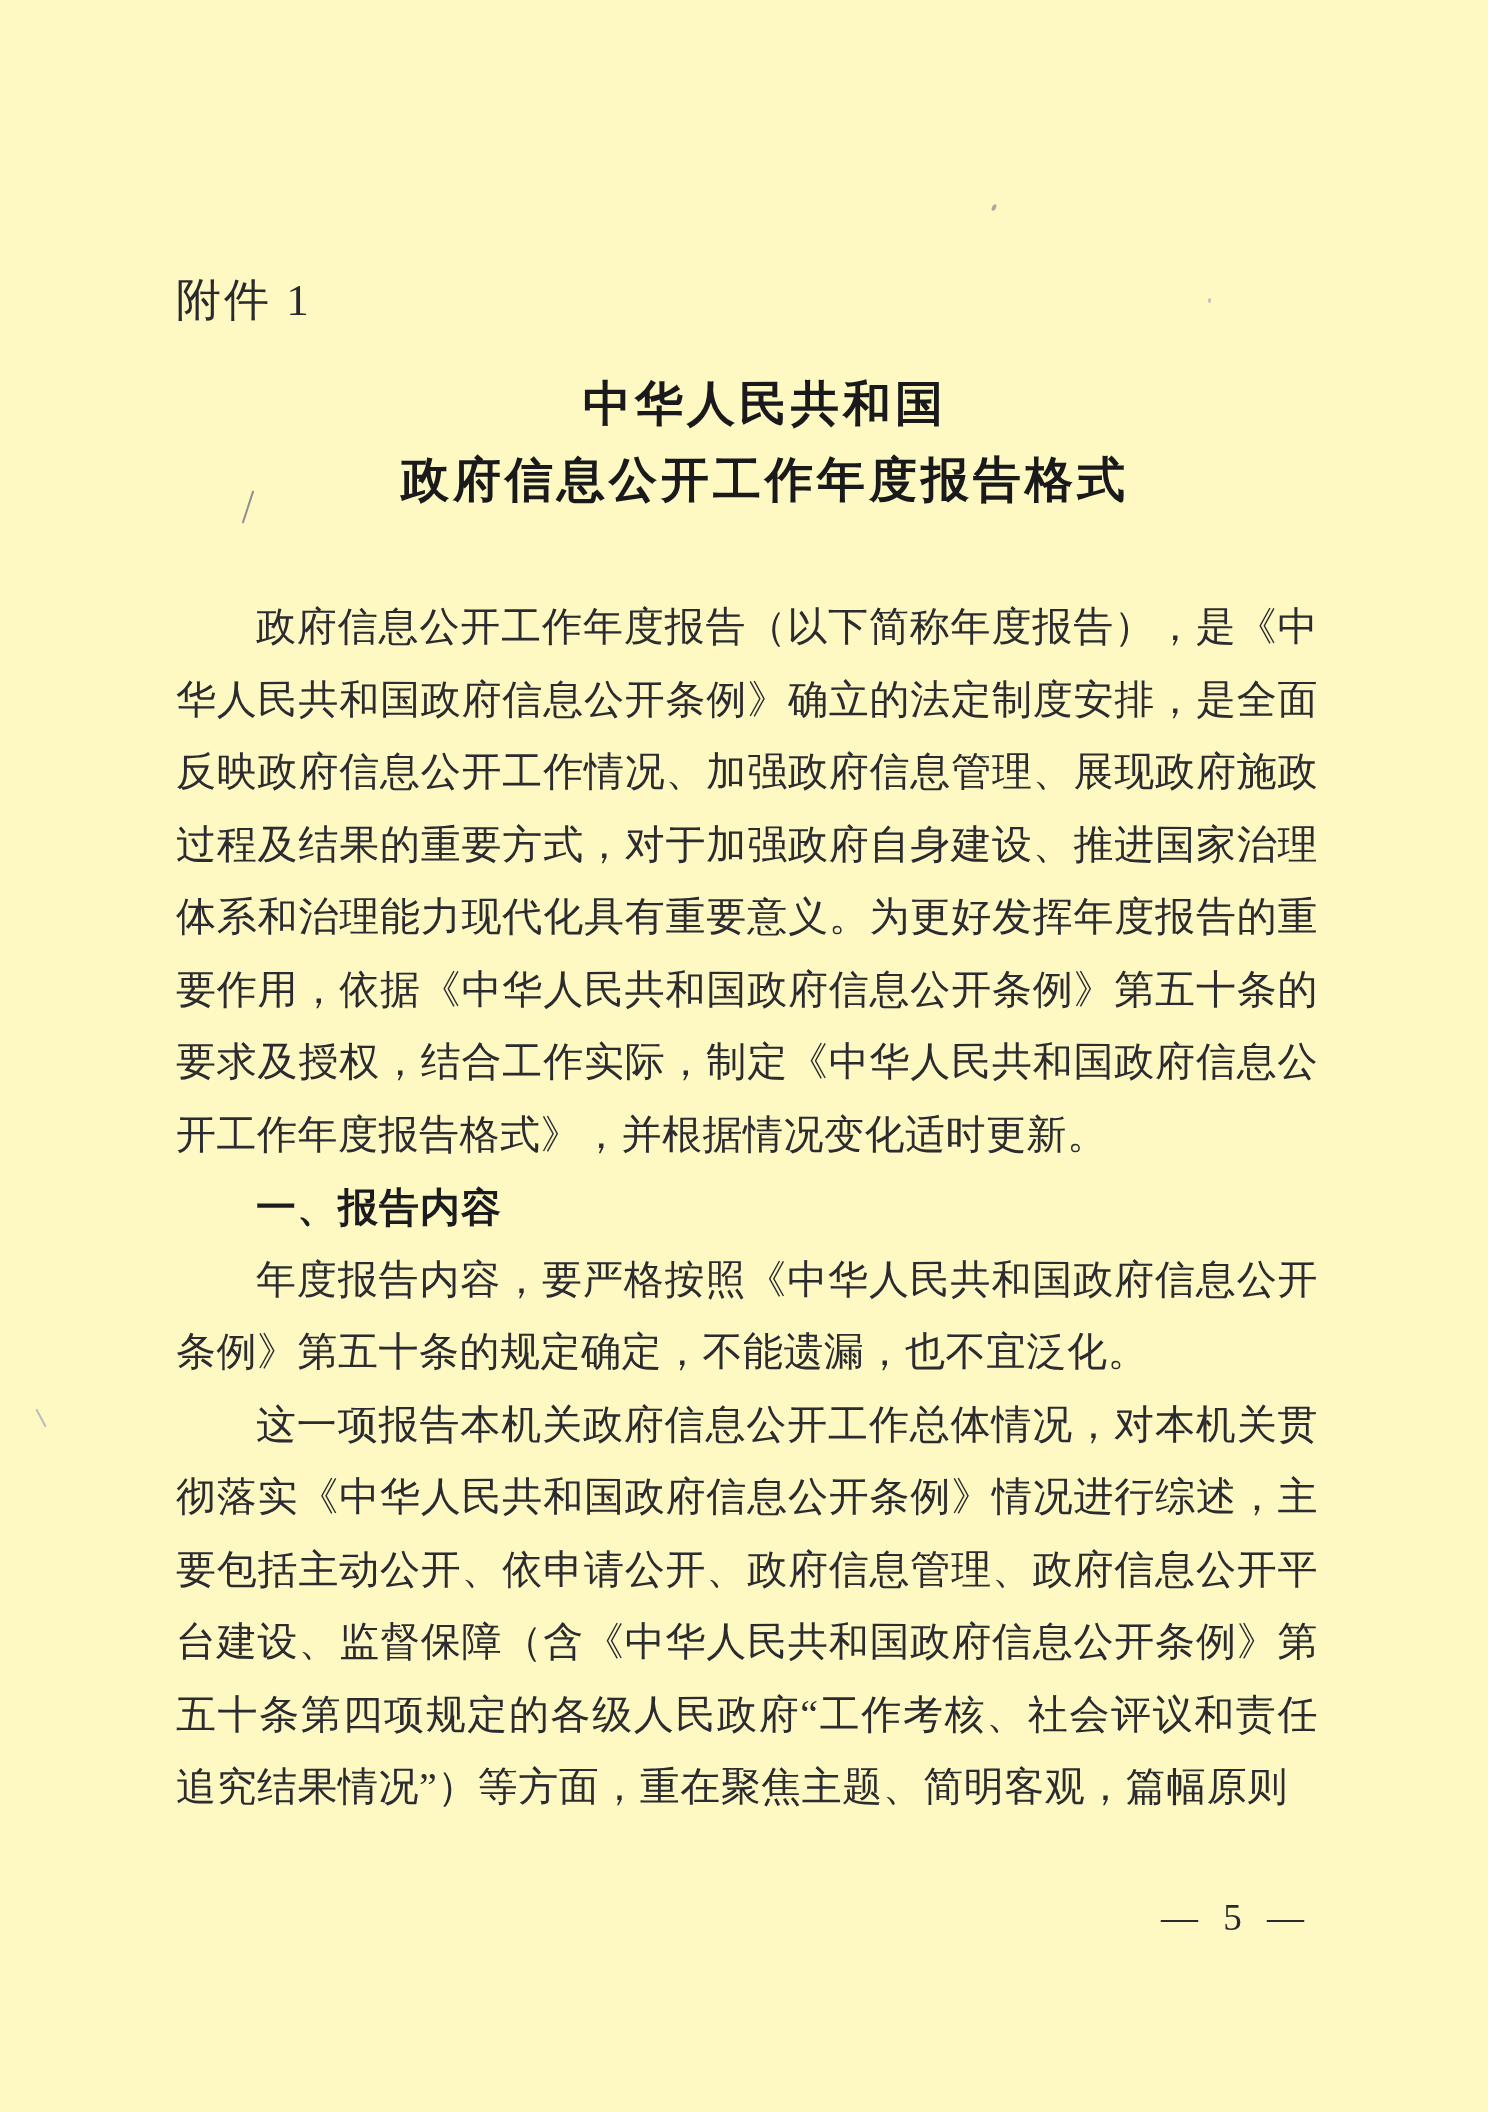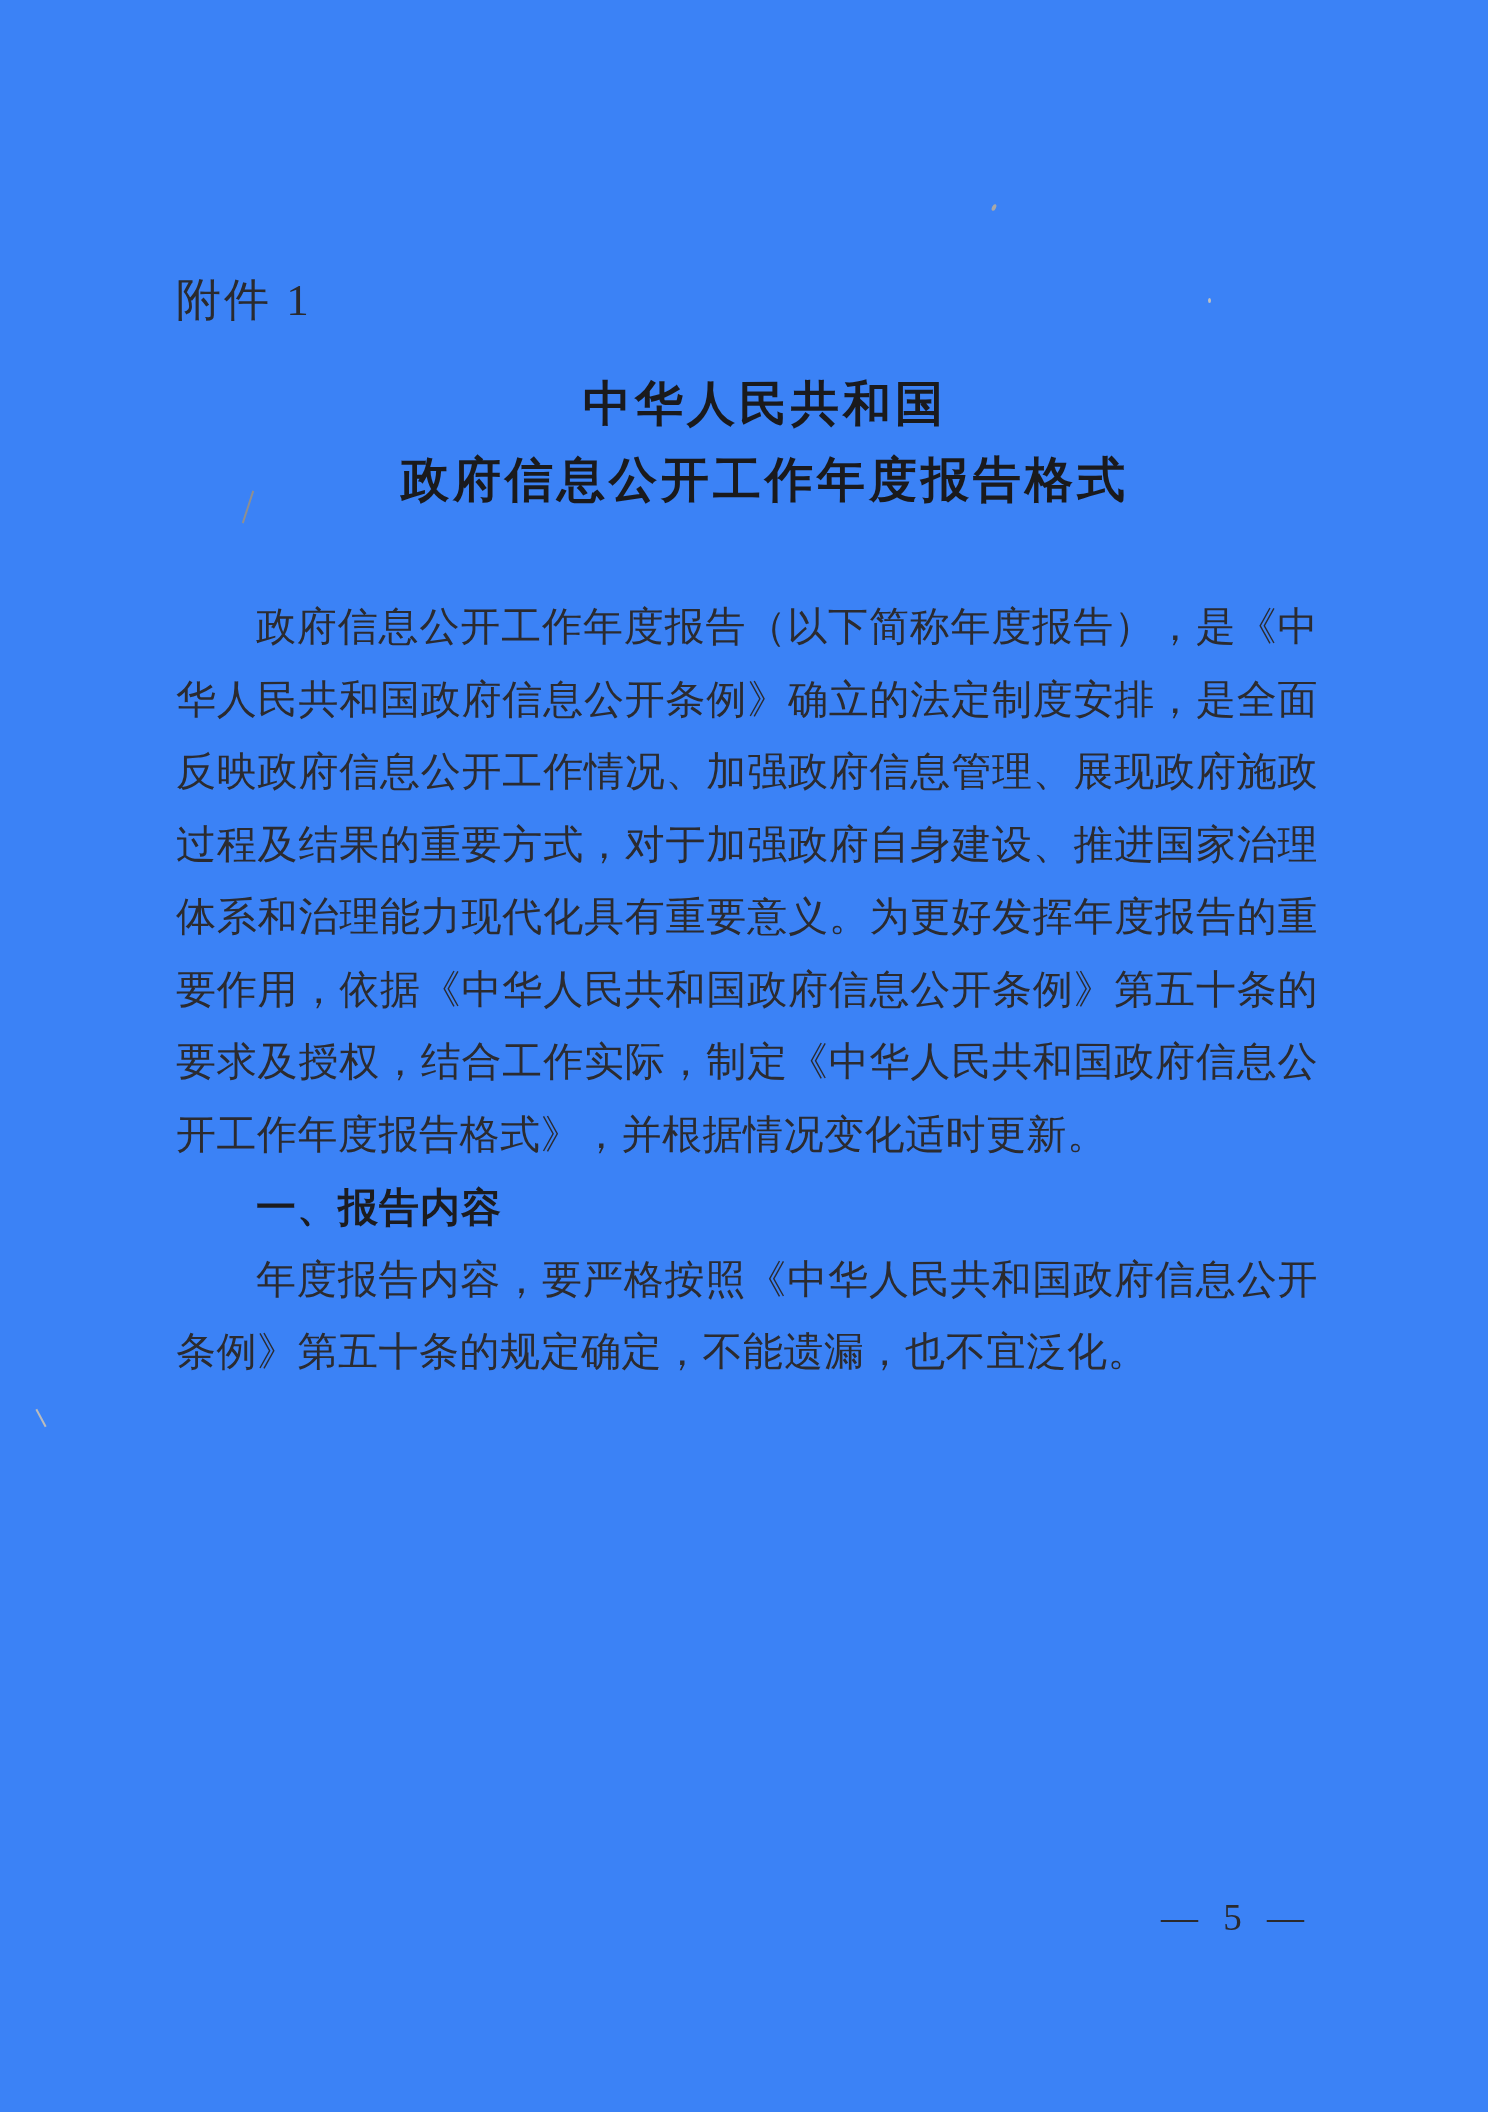--- a/index.html
+++ b/index.html
@@ -3,21 +3,21 @@
 <meta charset="utf-8">
 <style>
   html, body { margin: 0; padding: 0; }
   body { background: #d9d9d9; }
 
   .page {
     position: relative;
     width: 1488px;
     height: 2112px;
     margin: 0 auto;
-    background: #3b82f6;
+    background: #fef9c3;
     overflow: hidden;
     font-family: "Liberation Serif", "DejaVu Serif", serif;
     color: #2b2b30;
     box-sizing: border-box;
   }
 
   
   .attachment-label {
     position: absolute;
     left: 176px;
@@ -118,20 +118,21 @@
 
   <div class="doc-title">
     <span class="title-line">中华人民共和国</span>
     <span class="title-line">政府信息公开工作年度报告格式</span>
   </div>
 
   <div class="body-text">
     <p>政府信息公开工作年度报告（以下简称年度报告），是《中华人民共和国政府信息公开条例》确立的法定制度安排，是全面反映政府信息公开工作情况、加强政府信息管理、展现政府施政过程及结果的重要方式，对于加强政府自身建设、推进国家治理体系和治理能力现代化具有重要意义。为更好发挥年度报告的重要作用，依据《中华人民共和国政府信息公开条例》第五十条的要求及授权，结合工作实际，制定《中华人民共和国政府信息公开工作年度报告格式》，并根据情况变化适时更新。</p>
     <p class="heading">一、报告内容</p>
     <p>年度报告内容，要严格按照《中华人民共和国政府信息公开条例》第五十条的规定确定，不能遗漏，也不宜泛化。</p>
+    <p>这一项报告本机关政府信息公开工作总体情况，对本机关贯彻落实《中华人民共和国政府信息公开条例》情况进行综述，主要包括主动公开、依申请公开、政府信息管理、政府信息公开平台建设、监督保障（含《中华人民共和国政府信息公开条例》第五十条第四项规定的各级人民政府“工作考核、社会评议和责任追究结果情况”）等方面，重在聚焦主题、简明客观，篇幅原则</p>
   </div>
 
   <span class="page-number">— 5 —</span>
 
   <div class="artifact artifact-slash"></div>
   <div class="artifact artifact-tick"></div>
   <div class="artifact artifact-dot-a"></div>
   <div class="artifact artifact-dot-b"></div>
 
 </div>

